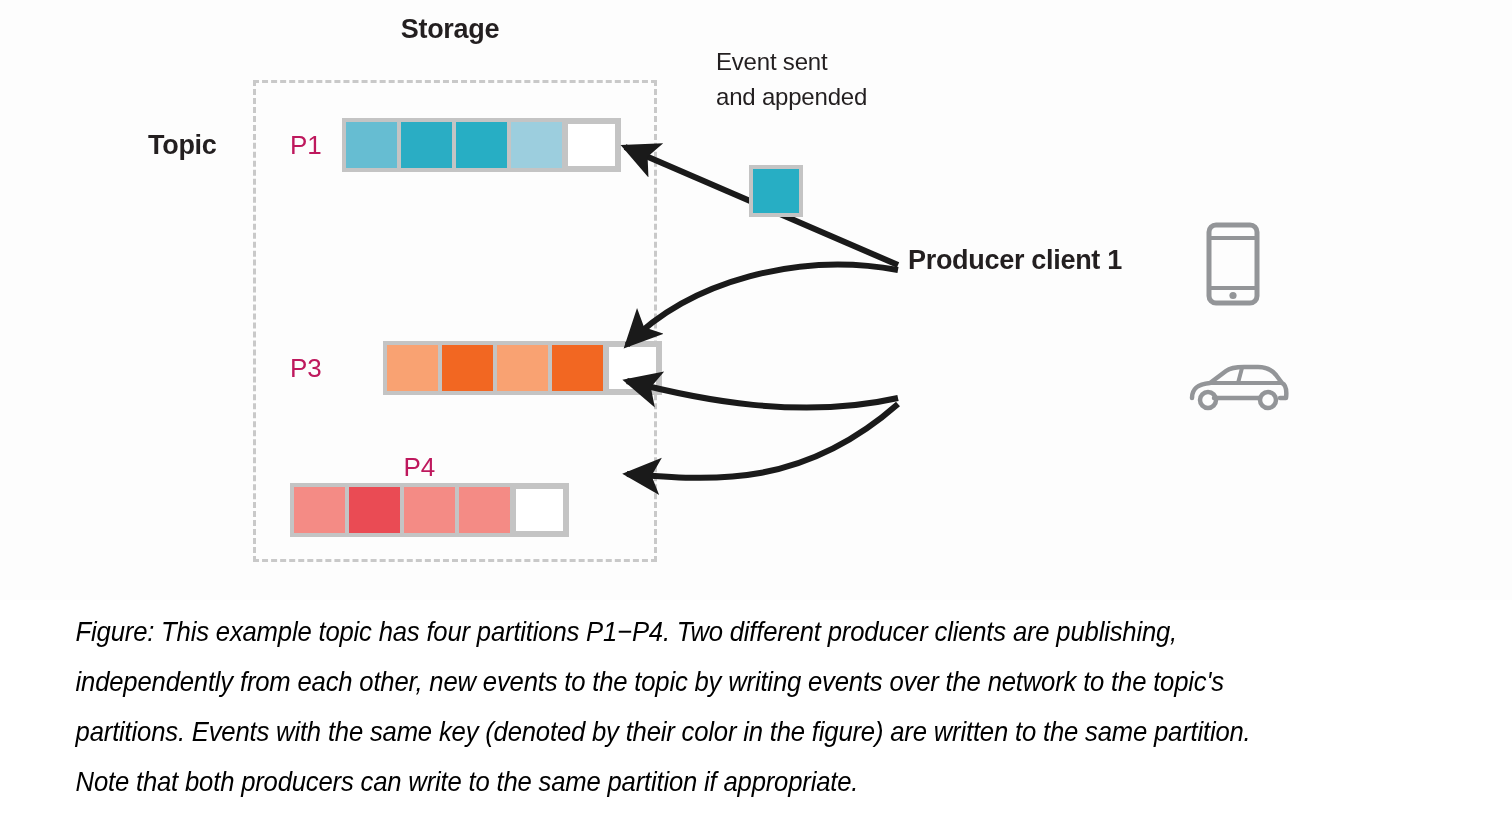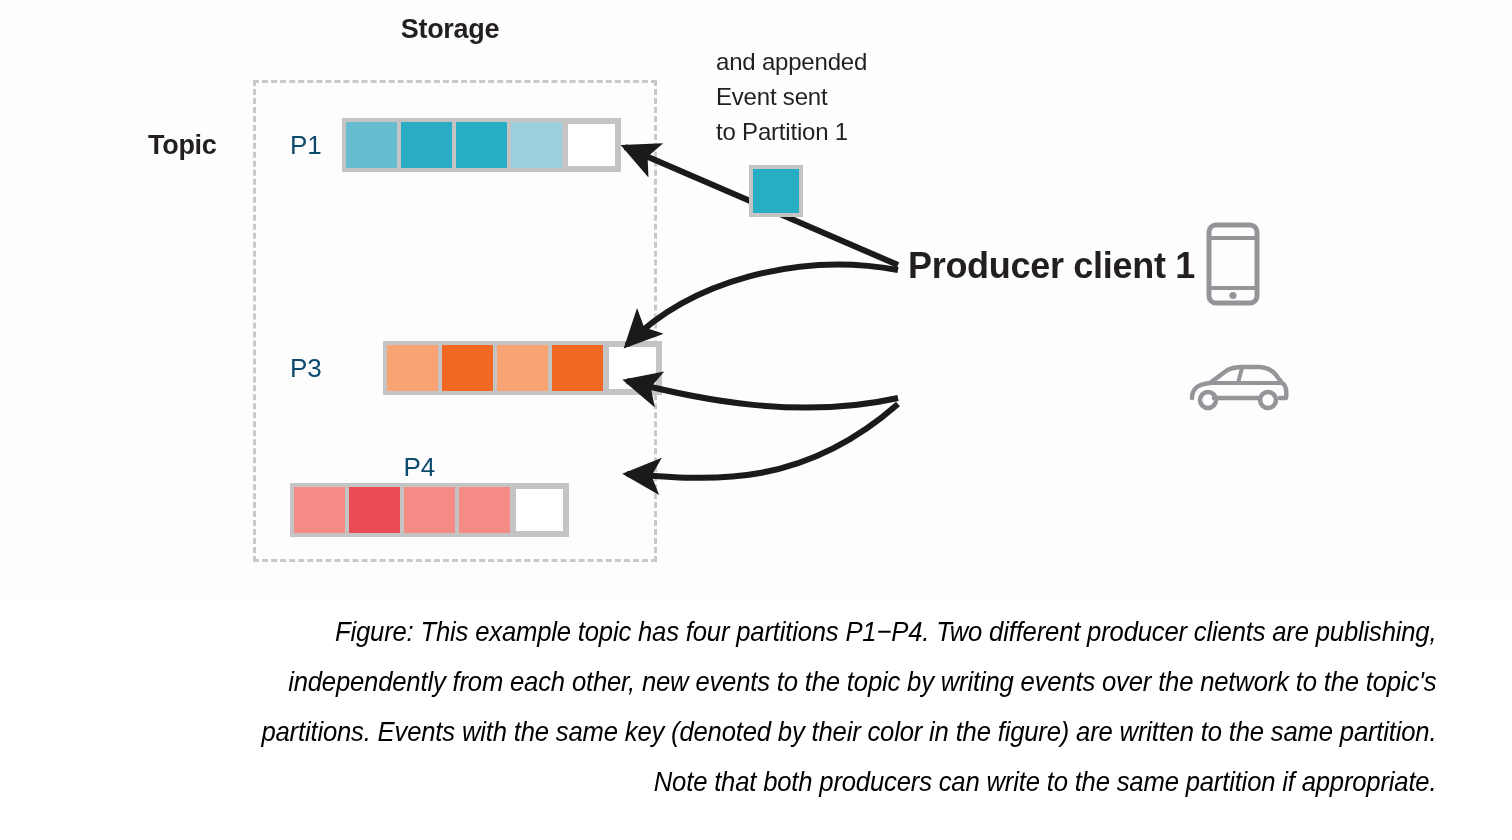--- a/index.html
+++ b/index.html
@@ -68,21 +68,21 @@
   }
   .partition-row.p1 { left: 290px; top: 118px; }
   .partition-row.p2 { left: 290px; top: 231px; }
   .partition-row.p3 { left: 290px; top: 341px; gap: 41px; }
   .partition-row.p4 { left: 290px; top: 452px; flex-direction: column; }
 
   .partition-label {
     width: 52px;
     font-size: 26px;
     font-weight: normal;
-    color: #0c4a6e;
+    color: #be185d;
     letter-spacing: -0.2px;
   }
 
   .partition-cells {
     display: flex;
     background: #c4c4c4;
     padding: 4px;
     gap: 4px;
     box-sizing: border-box;
   }
@@ -119,21 +119,21 @@
     left: 716px;
     top: 44px;
     font-size: 24px;
     line-height: 35px;
     color: #231f20;
     letter-spacing: -0.2px;
   }
 
   .producer-label {
     position: absolute;
-    font-size: 36px;
+    font-size: 27px;
     font-weight: bold;
     color: #231f20;
     letter-spacing: -0.3px;
     white-space: nowrap;
   }
   #producer-1-label { left: 908px; top: 245px; }
   #producer-2-label { left: 908px; top: 375px; }
 
   .client-icon {
     position: absolute;
@@ -149,21 +149,21 @@
     height: 600px;
     pointer-events: none;
   }
 
   
   #caption {
     position: absolute;
     left: 0;
     top: 606px;
     width: 1512px;
-    text-align: right;
+    text-align: left;
     font-family: "Liberation Sans Narrow", "Liberation Sans", sans-serif;
     font-style: italic;
     font-size: 28.5px;
     line-height: 50px;
     color: #000000;
     letter-spacing: -0.2px;
   }
   #caption .cap-line {
     display: block;
     transform: scaleX(0.9);
@@ -228,23 +228,22 @@
     <path d="M 898,398 C 800,420 700,400 627,381" fill="none" stroke="#1a1a1a" stroke-width="6" stroke-linecap="butt" marker-end="url(#ah)"></path>
 
     <path d="M 898,404 C 800,490 710,480 627,474" fill="none" stroke="#1a1a1a" stroke-width="6" stroke-linecap="butt" marker-end="url(#ah)"></path>
   </svg>
 
   <div id="event-square">
     <div class="inner" style="background:#27aec4"></div>
   </div>
 
   <div id="event-callout">
+    <div>Event sent</div>
     <div>and appended</div>
-    <div>Event sent</div>
-    <div>to Partition 1</div>
   </div>
 
   <div class="producer-label" id="producer-1-label">Producer client 1</div>
 
   <div class="client-icon" id="phone-icon">
     <svg width="56" height="84" viewBox="0 0 56 84">
       <rect x="4" y="3" width="48" height="78" rx="7" ry="7" fill="none" stroke="#939598" stroke-width="5"></rect>
       <line x1="6" y1="16" x2="50" y2="16" stroke="#939598" stroke-width="4"></line>
       <line x1="6" y1="66" x2="50" y2="66" stroke="#939598" stroke-width="4"></line>
       <circle cx="28" cy="73.5" r="3.6" fill="#939598"></circle>

